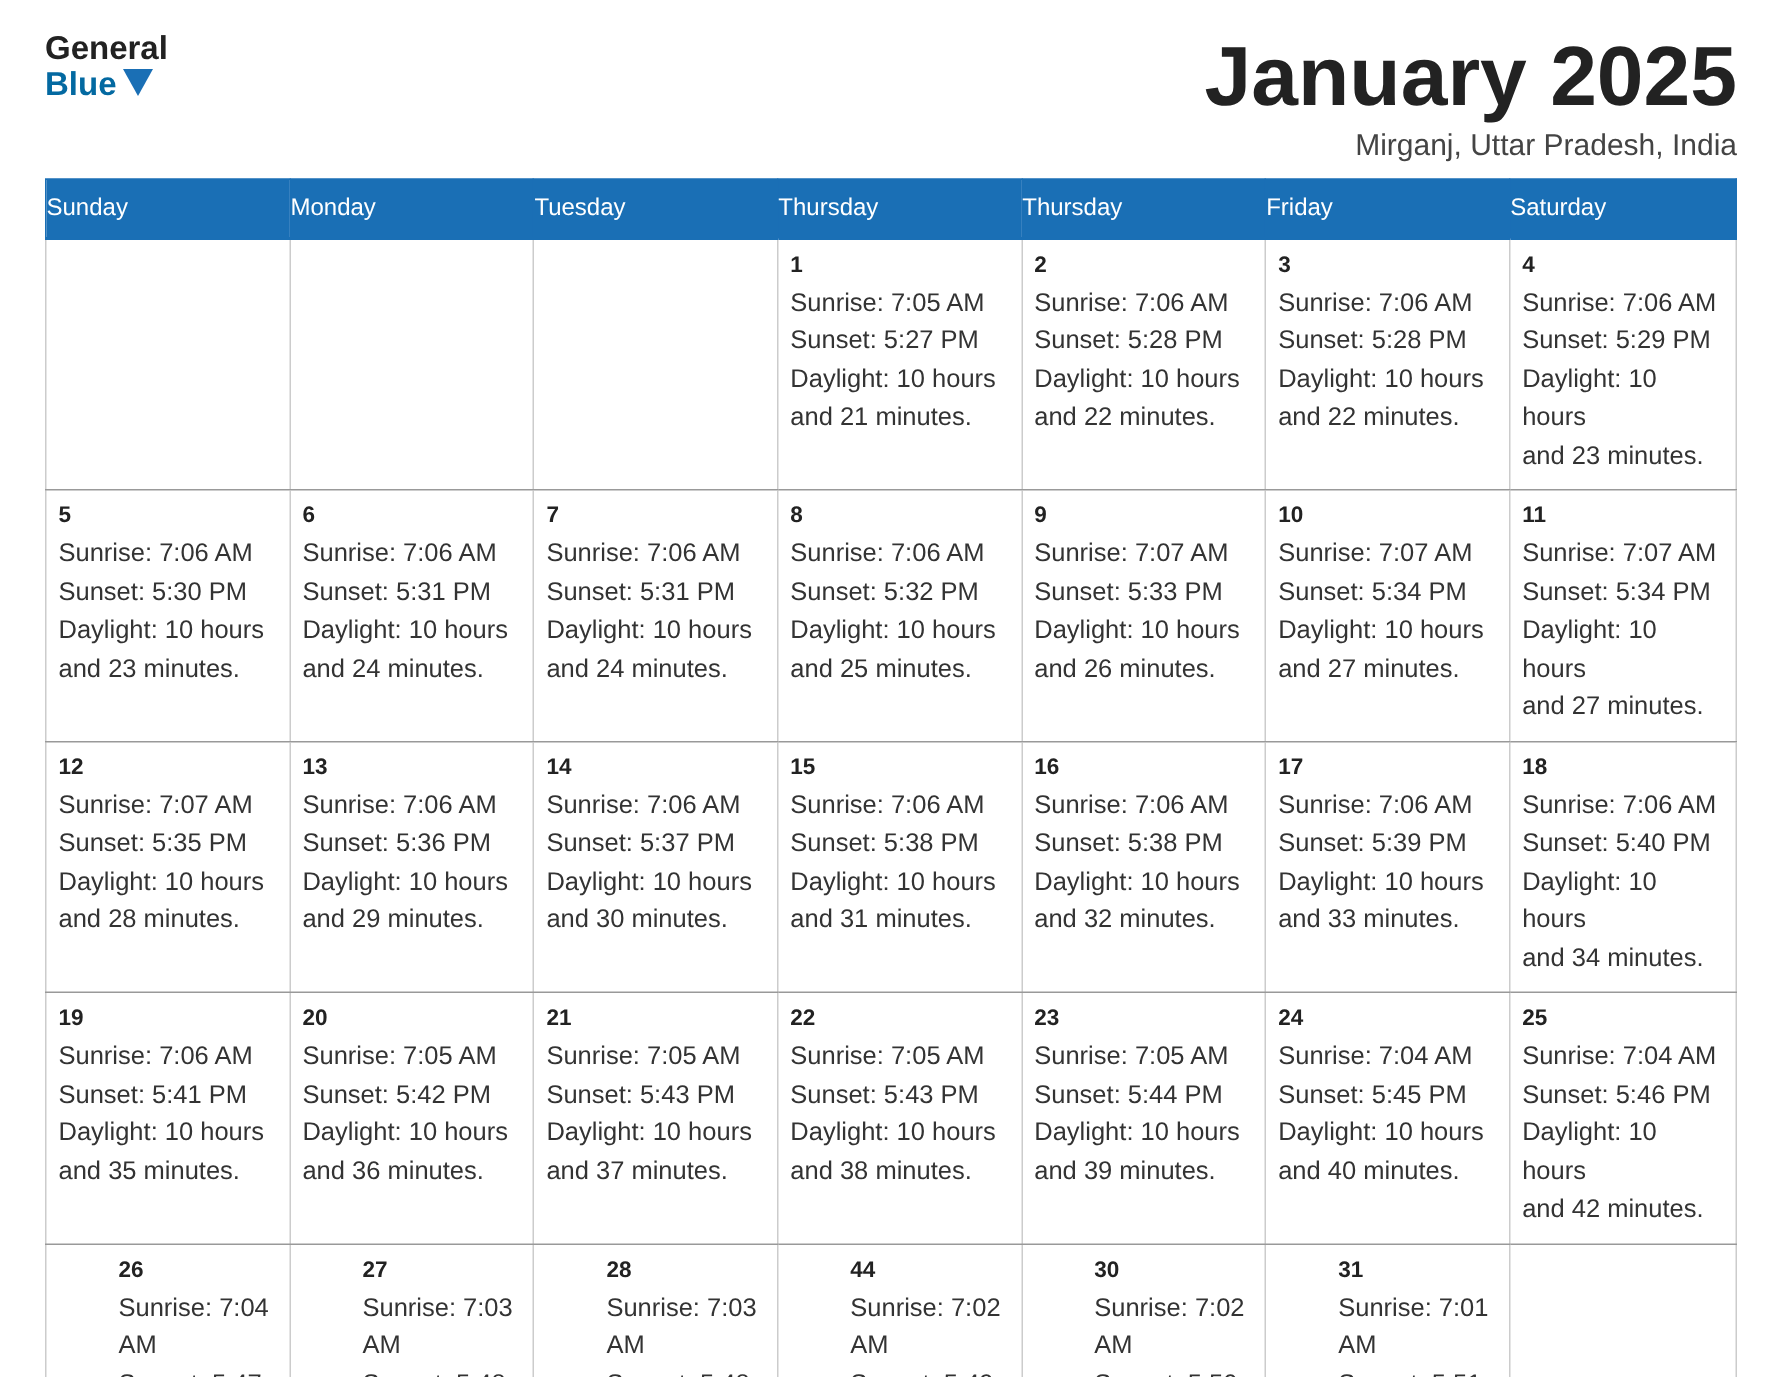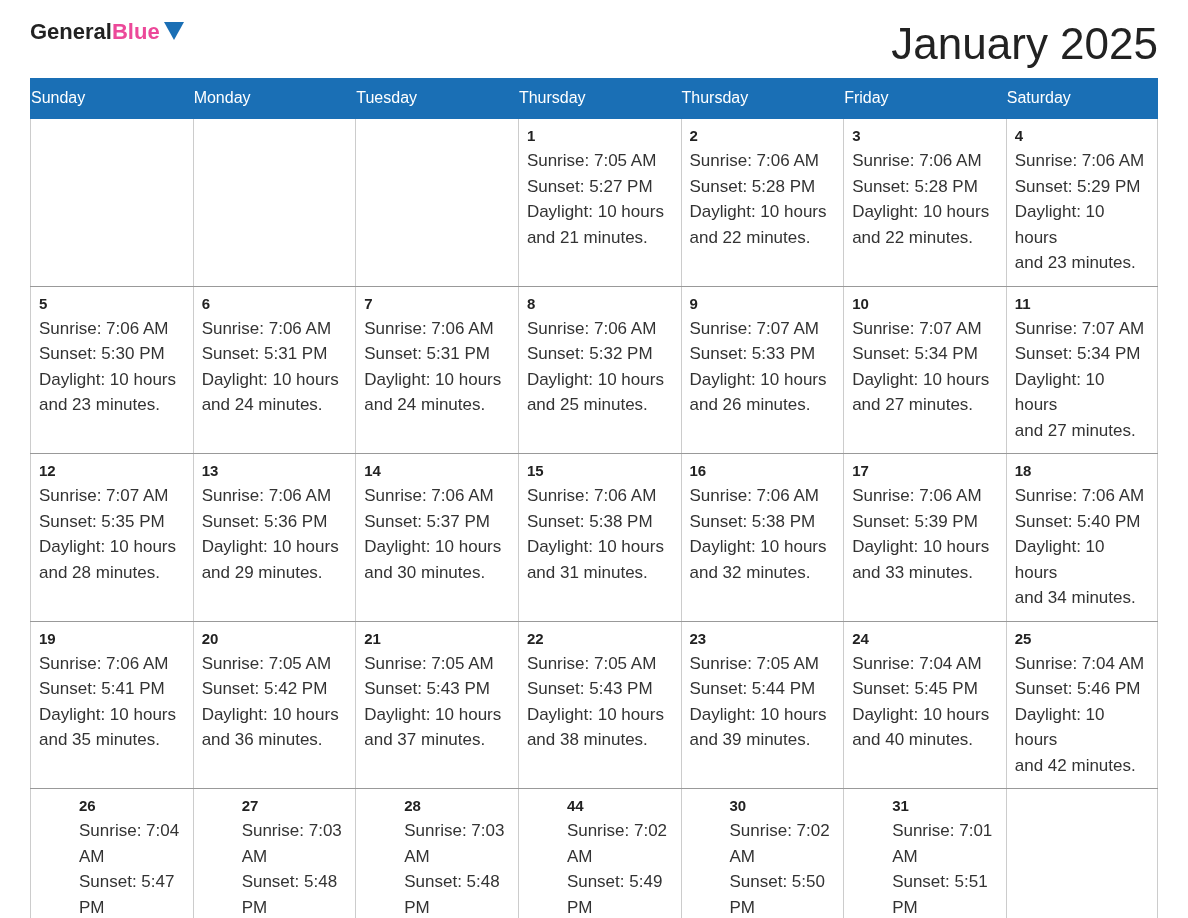--- a/index.html
+++ b/index.html
@@ -12,43 +12,43 @@
       padding: 20px 30px;
     }
     .header {
       display: flex;
       justify-content: space-between;
       align-items: flex-start;
       margin-bottom: 10px;
     }
     .logo {
       display: flex;
-      flex-direction: row;
+      flex-direction: column;
       align-items: flex-start;
       font-size: 22px;
       font-weight: bold;
       line-height: 1.1;
     }
     .logo-general { color: #222; }
-    .logo-blue { color: #ec4899; display: flex; align-items: center; }
+    .logo-blue { color: #0369a1; display: flex; align-items: center; }
     .logo-triangle {
       width: 0; height: 0;
       border-left: 10px solid transparent;
       border-right: 10px solid transparent;
       border-top: 18px solid #1a6fb5;
       display: inline-block;
       margin-left: 4px;
       margin-bottom: 2px;
     }
     .title-block {
       text-align: right;
     }
     .month-title {
-      font-size: 44px;
-      font-weight: normal;
+      font-size: 56px;
+      font-weight: bold;
       color: #222;
       line-height: 1.1;
     }
     .subtitle {
       font-size: 20px;
       color: #444;
       margin-top: 4px;
     }
     .calendar {
       width: 100%;
@@ -112,20 +112,21 @@
 <div class="header">
   <div class="logo">
     <span class="logo-general">General</span>
     <span class="logo-blue">
       <span>Blue</span>
       <span class="logo-triangle"></span>
     </span>
   </div>
   <div class="title-block">
     <div class="month-title">January 2025</div>
+    <div class="subtitle">Mirganj, Uttar Pradesh, India</div>
   </div>
 </div>
 
 <table class="calendar">
   <thead>
     <tr id="header-row">
         <th>Sunday</th>
         <th>Monday</th>
         <th>Tuesday</th>
         <th>Thursday</th>

